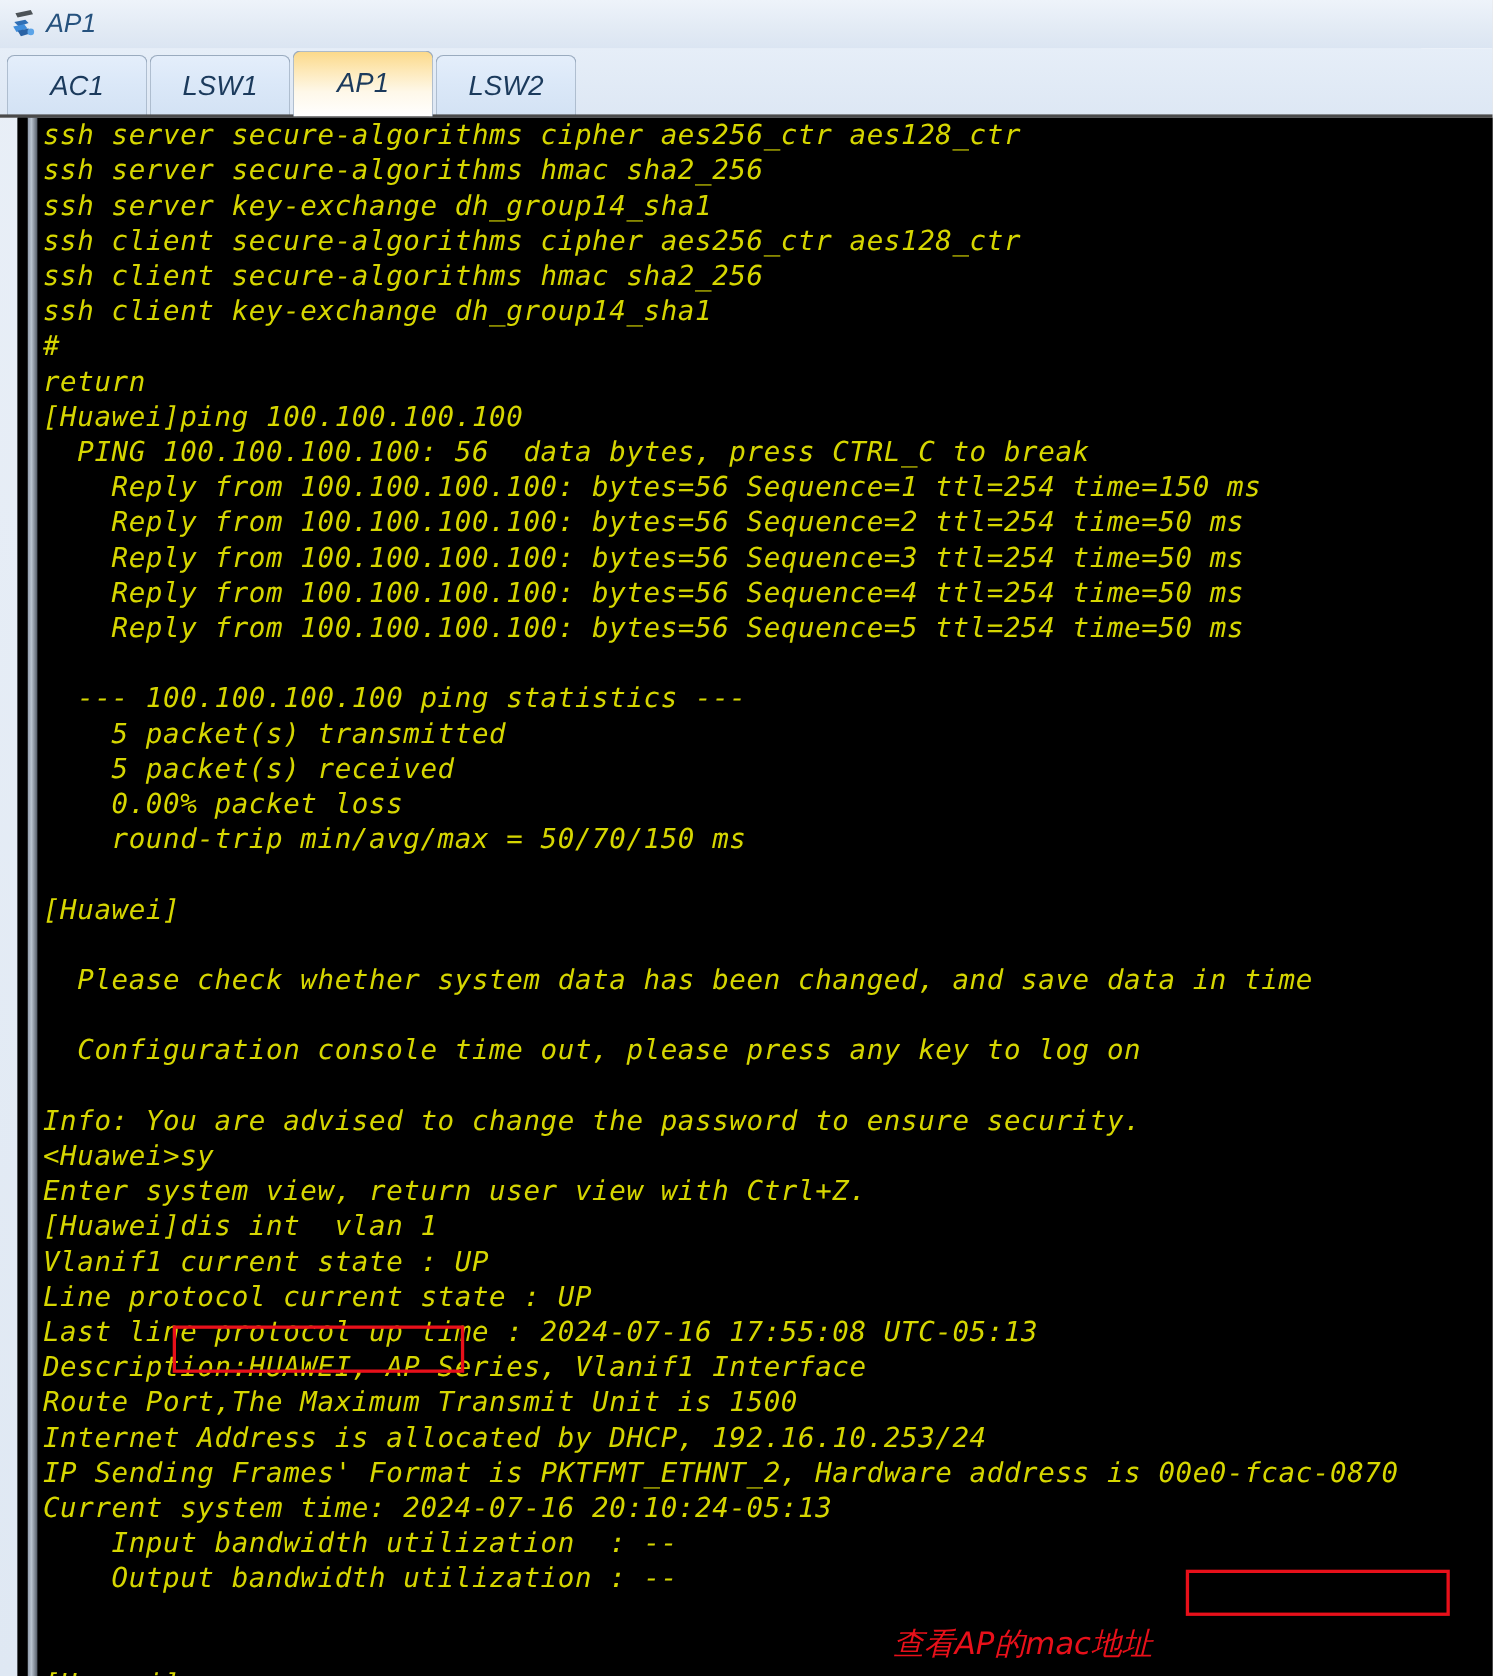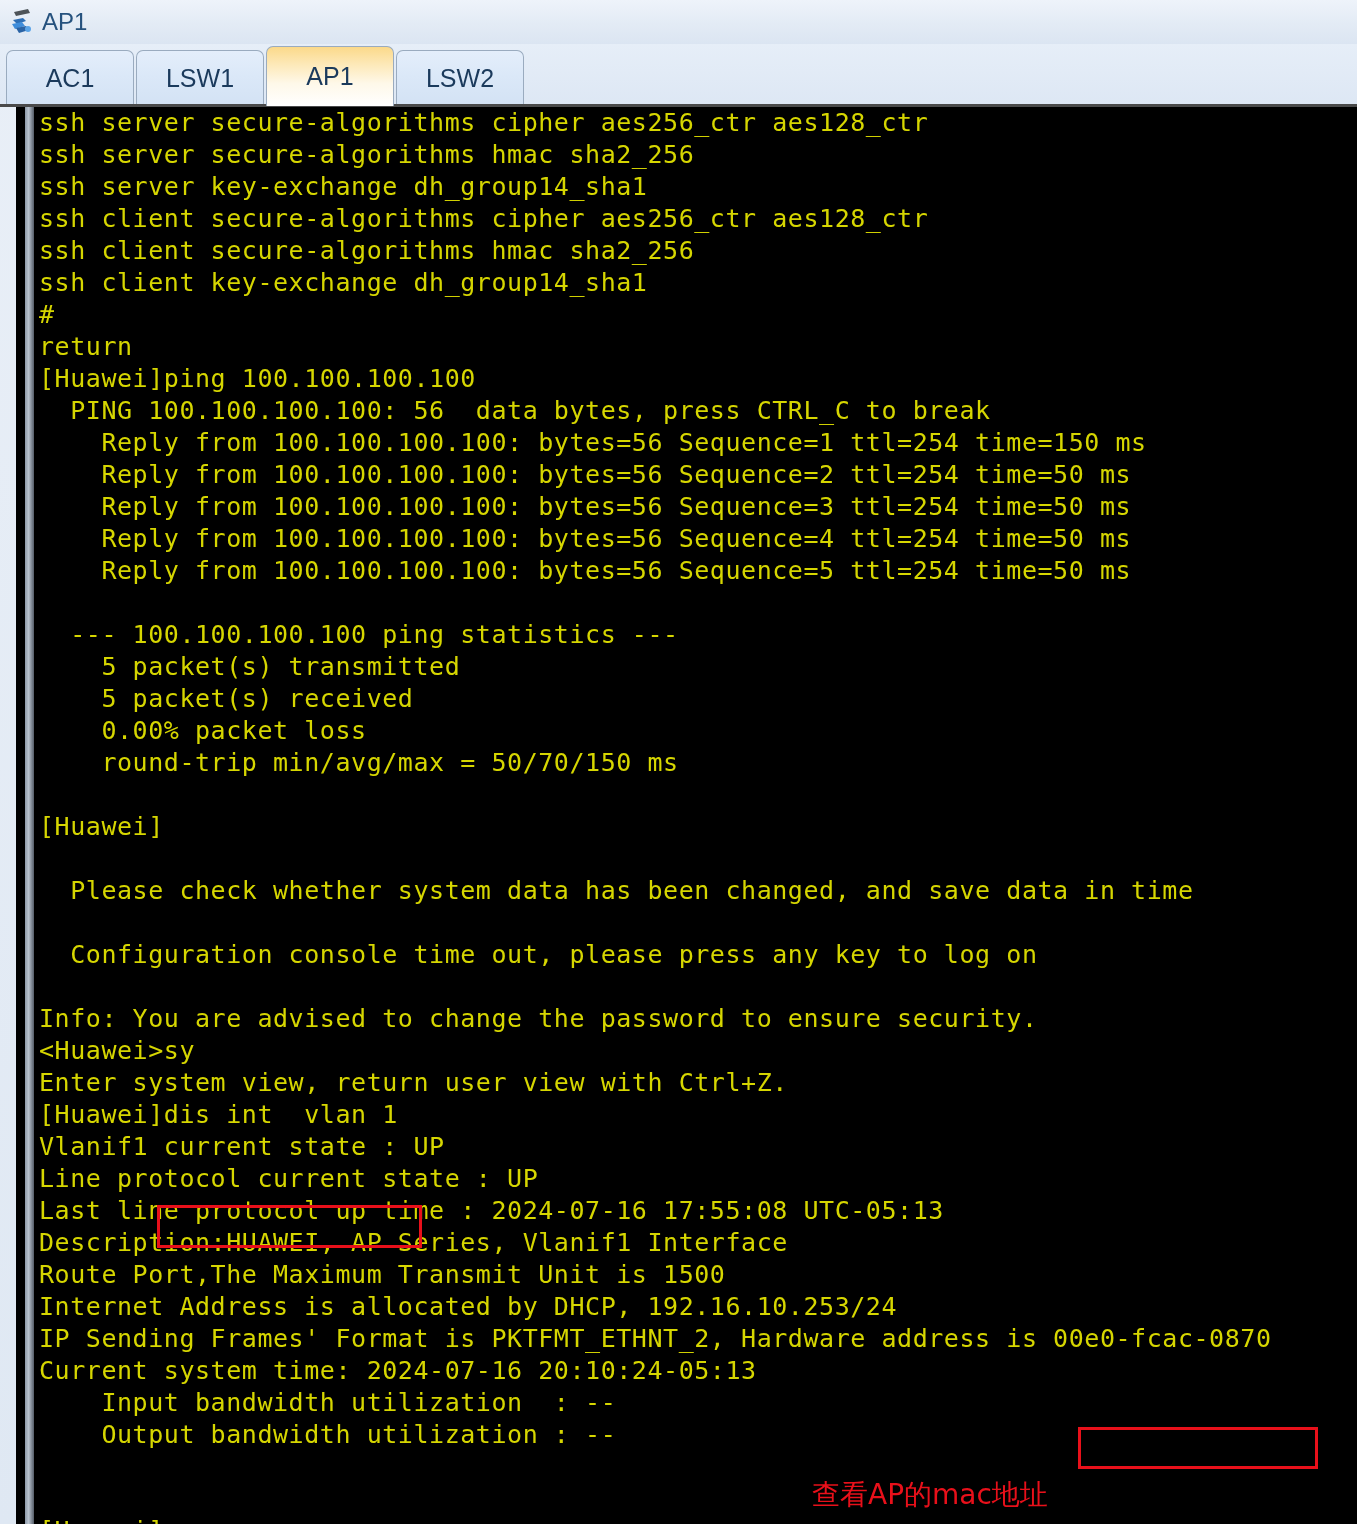--- a/index.html
+++ b/index.html
@@ -13,20 +13,21 @@
     overflow: hidden;
     font-family: "Liberation Sans", sans-serif;
   }
 
   
   #app-window {
     position: relative;
     width: 1292px;
     height: 1524px;
     background: linear-gradient(to bottom, #e9eff7 0%, #dfe8f3 100%);
+    font-style: italic;
   }
 
   #title-bar {
     position: absolute;
     left: 0; top: 0;
     width: 1357px;
     height: 44px;
     background: linear-gradient(to bottom, #eef3fa 0%, #e3ebf5 55%, #dbe5f2 100%);
     display: flex;
     align-items: center;

